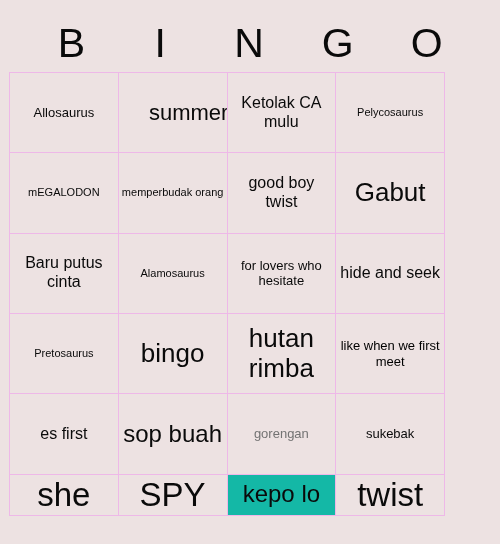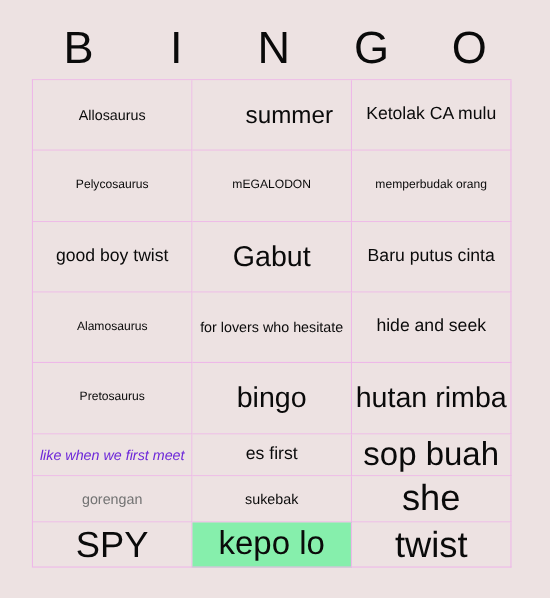--- a/index.html
+++ b/index.html
@@ -40,26 +40,26 @@
     color: #0a0a0a;
     font-weight: 400;
     letter-spacing: 0px;
     font-family: "Liberation Sans", sans-serif;
     user-select: none;
   }
 
   
   #bingo-grid {
     position: absolute;
-    left: 29px;
+    left: 9px;
     top: 72px;
     width: 436px;
     height: 444px;
     display: grid;
-    grid-template-columns: repeat(3, 1fr);
+    grid-template-columns: repeat(4, 1fr);
     grid-template-rows: repeat(5, 1fr);
     border-top: 1.5px solid #eeb8e8;
     border-left: 1.5px solid #eeb8e8;
     box-sizing: border-box;
     background: #ede2e2;
   }
 
   .bingo-cell {
     border-right: 1.5px solid #eeb8e8;
     border-bottom: 1.5px solid #eeb8e8;
@@ -82,21 +82,21 @@
     overflow-wrap: break-word;
     font-family: "Liberation Sans", sans-serif;
   }
 
   
   .fs-xs   { font-size: 11px;  line-height: 1.22; }
   .fs-sm   { font-size: 13px;  line-height: 1.20; }
   .fs-md   { font-size: 16px;  line-height: 1.18; }
   .fs-lg   { font-size: 22px;  line-height: 1.16; margin-left: 32px; }
   .fs-xl   { font-size: 26px;  line-height: 1.14; }
-  .fs-2xl  { font-size: 30px;  line-height: 1.12; }
+  .fs-2xl  { font-size: 24px;  line-height: 1.12; }
   .fs-3xl  { font-size: 33px;  line-height: 1.10; }
 </style>
 </head>
 <body style="background: rgb(237, 226, 226);">
 
 <div id="card">
 
   <div id="bingo-header">
     <span class="header-letter" style="color: rgb(10, 10, 10);">B</span>
     <span class="header-letter" style="color: rgb(10, 10, 10);">I</span>
@@ -145,41 +145,41 @@
       <div class="bingo-cell" style="background: rgb(237, 226, 226); border-right-color: rgb(238, 184, 232); border-bottom-color: rgb(238, 184, 232);">
         <span class="cell-text fs-xs" style="color: rgb(10, 10, 10);">Pretosaurus</span>
       </div>
       <div class="bingo-cell" style="background: rgb(237, 226, 226); border-right-color: rgb(238, 184, 232); border-bottom-color: rgb(238, 184, 232);">
         <span class="cell-text fs-xl" style="color: rgb(10, 10, 10);">bingo</span>
       </div>
       <div class="bingo-cell" style="background: rgb(237, 226, 226); border-right-color: rgb(238, 184, 232); border-bottom-color: rgb(238, 184, 232);">
         <span class="cell-text fs-xl" style="color: rgb(10, 10, 10);">hutan rimba</span>
       </div>
       <div class="bingo-cell" style="background: rgb(237, 226, 226); border-right-color: rgb(238, 184, 232); border-bottom-color: rgb(238, 184, 232);">
-        <span class="cell-text fs-sm" style="color: #6d28d9; font-style: italic;">like when we first meet</span>
+        <span class="cell-text fs-sm" style="color: #000000;">like when we first meet</span>
       </div>
       <div class="bingo-cell" style="background: rgb(237, 226, 226); border-right-color: rgb(238, 184, 232); border-bottom-color: rgb(238, 184, 232);">
         <span class="cell-text fs-md" style="color: rgb(10, 10, 10);">es first</span>
       </div>
       <div class="bingo-cell" style="background: rgb(237, 226, 226); border-right-color: rgb(238, 184, 232); border-bottom-color: rgb(238, 184, 232);">
         <span class="cell-text fs-2xl" style="color: rgb(10, 10, 10);">sop buah</span>
       </div>
       <div class="bingo-cell" style="background: rgb(237, 226, 226); border-right-color: rgb(238, 184, 232); border-bottom-color: rgb(238, 184, 232);">
         <span class="cell-text fs-sm" style="color: #737373;">gorengan</span>
       </div>
       <div class="bingo-cell" style="background: rgb(237, 226, 226); border-right-color: rgb(238, 184, 232); border-bottom-color: rgb(238, 184, 232);">
         <span class="cell-text fs-sm" style="color: rgb(10, 10, 10);">sukebak</span>
       </div>
       <div class="bingo-cell" style="background: rgb(237, 226, 226); border-right-color: rgb(238, 184, 232); border-bottom-color: rgb(238, 184, 232);">
         <span class="cell-text fs-3xl" style="color: rgb(10, 10, 10);">she</span>
       </div>
       <div class="bingo-cell" style="background: rgb(237, 226, 226); border-right-color: rgb(238, 184, 232); border-bottom-color: rgb(238, 184, 232);">
         <span class="cell-text fs-3xl" style="color: rgb(10, 10, 10);">SPY</span>
       </div>
-      <div class="bingo-cell" style="background: #86efac; border-right-color: rgb(238, 184, 232); border-bottom-color: rgb(238, 184, 232);">
+      <div class="bingo-cell" style="background: #14b8a6; border-right-color: rgb(238, 184, 232); border-bottom-color: rgb(238, 184, 232);">
         <span class="cell-text fs-2xl" style="color: rgb(10, 10, 10);">kepo lo</span>
       </div>
       <div class="bingo-cell" style="background: rgb(237, 226, 226); border-right-color: rgb(238, 184, 232); border-bottom-color: rgb(238, 184, 232);">
         <span class="cell-text fs-3xl" style="color: rgb(10, 10, 10);">twist</span>
       </div>
     </div>
 
 </div>
 
 </body></html>

